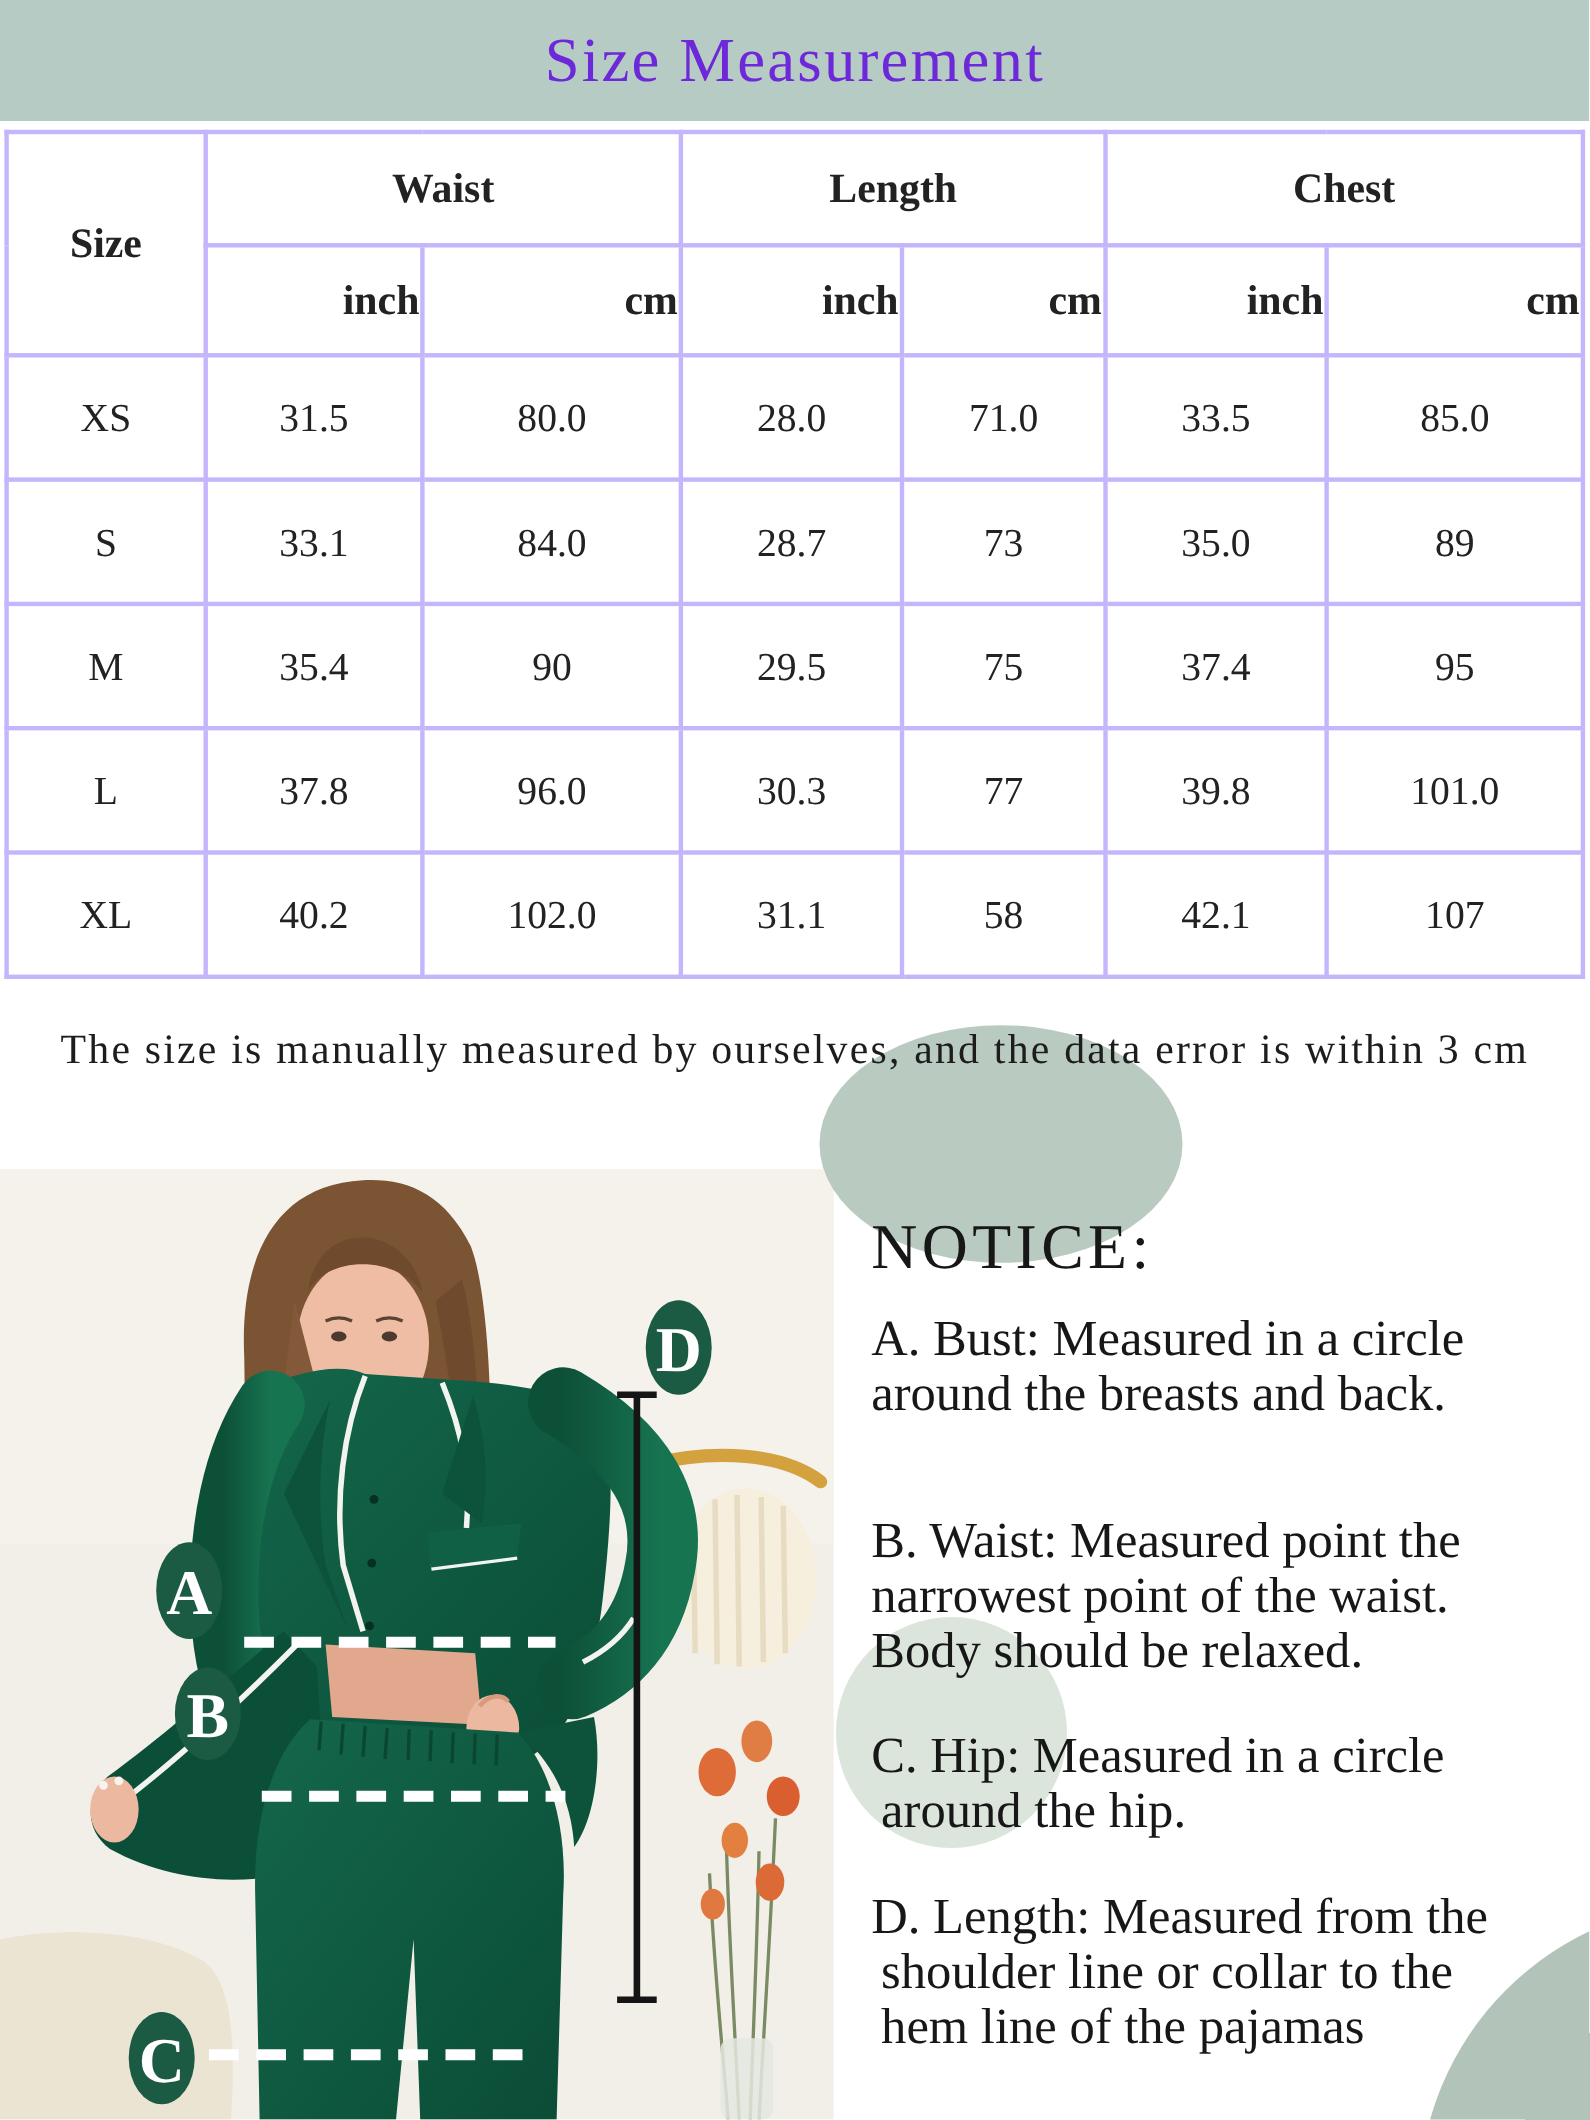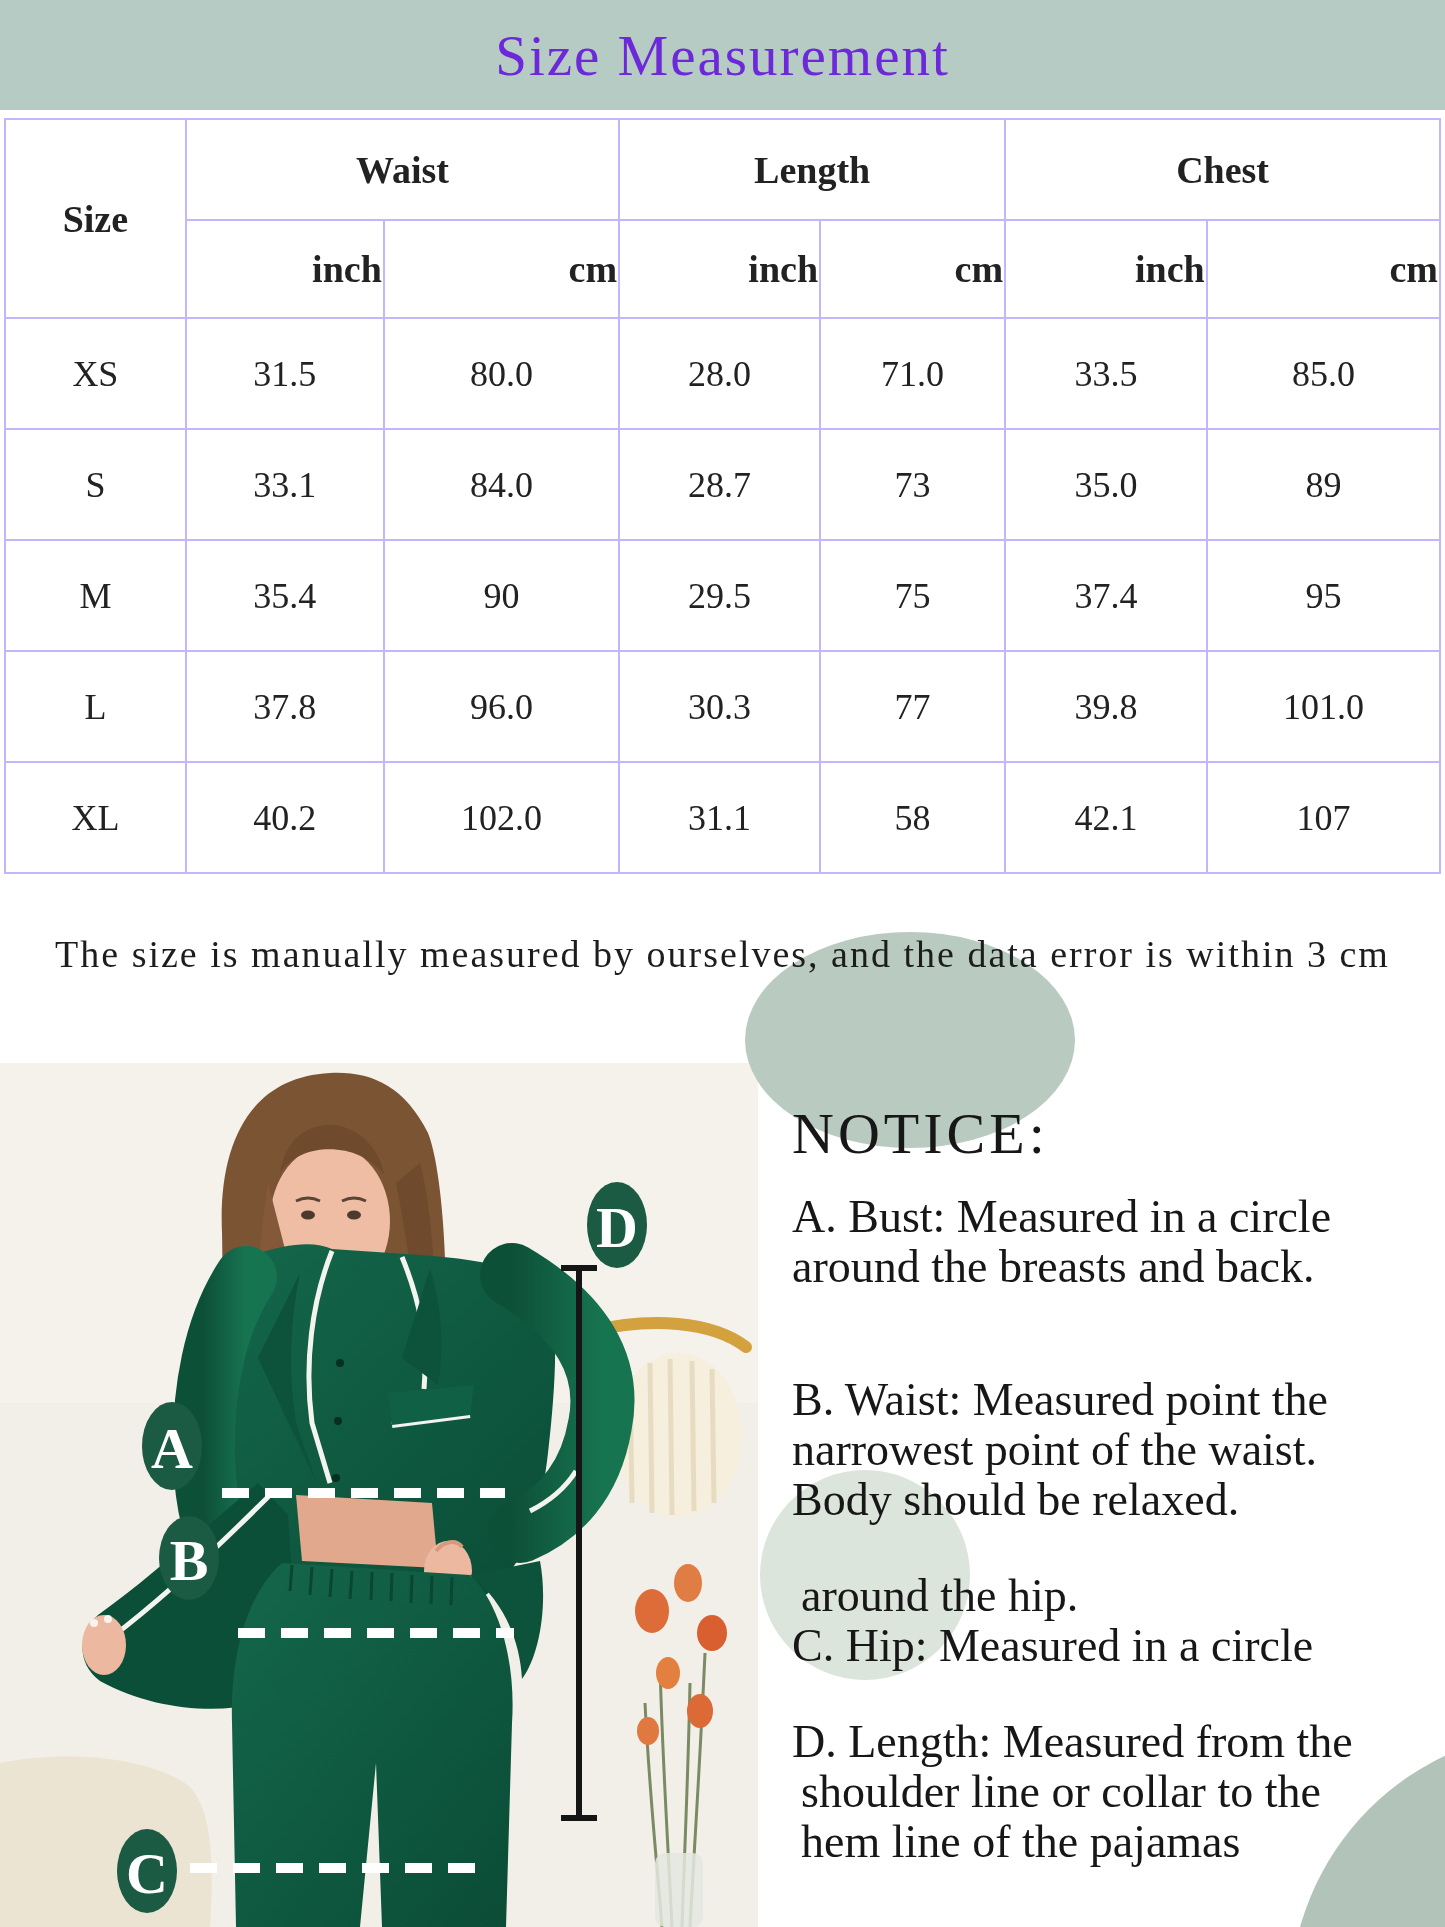--- a/index.html
+++ b/index.html
@@ -7,21 +7,21 @@
   .page{position:relative;width:1445px;height:1927px;background:#ffffff;overflow:hidden;}
 
   
   .band{position:absolute;top:0;left:0;width:100%;height:110px;background:#b6cbc3;
         display:flex;align-items:center;justify-content:center;z-index:4;}
   .band h1{margin:0;font-size:57px;font-weight:400;color:#6d28d9;letter-spacing:2px;}
 
   
   .tbl-wrap{position:absolute;top:118px;left:4px;width:1437px;z-index:4;}
   table.size-table{width:100%;border-collapse:collapse;table-layout:fixed;}
-  .size-table th,.size-table td{border:2px solid #c4b5fd;background:#ffffff;
+  .size-table th,.size-table td{border:4px solid #c4b5fd;background:#ffffff;
         text-align:center;vertical-align:middle;color:#222222;}
   .size-table th{font-size:38px;font-weight:600;}
   .size-table td{font-size:36px;font-weight:400;}
   .hrow1 th{height:97px;}
   .hrow2 th{height:94px;text-align:right;}
   .drow td{height:107px;}
 
   
   .note{position:absolute;top:932px;left:0;width:100%;text-align:center;z-index:4;
         font-size:38px;color:#1d1d1d;letter-spacing:2px;white-space:nowrap;}
@@ -266,22 +266,22 @@
       <div class="ln">around the breasts and back.</div>
     </div>
 
     <div class="notice-para p-b">
       <div class="ln">B. Waist: Measured point the</div>
       <div class="ln">narrowest point of the waist.</div>
       <div class="ln">Body should be relaxed.</div>
     </div>
 
     <div class="notice-para p-c">
+      <div class="ln">C. Hip: Measured in a circle</div>
       <div class="ln indent">around the hip.</div>
-      <div class="ln">C. Hip: Measured in a circle</div>
     </div>
 
     <div class="notice-para p-d">
       <div class="ln">D. Length: Measured from the</div>
       <div class="ln indent">shoulder line or collar to the</div>
       <div class="ln indent">hem line of the pajamas</div>
     </div>
   </div>
 
 </div>

